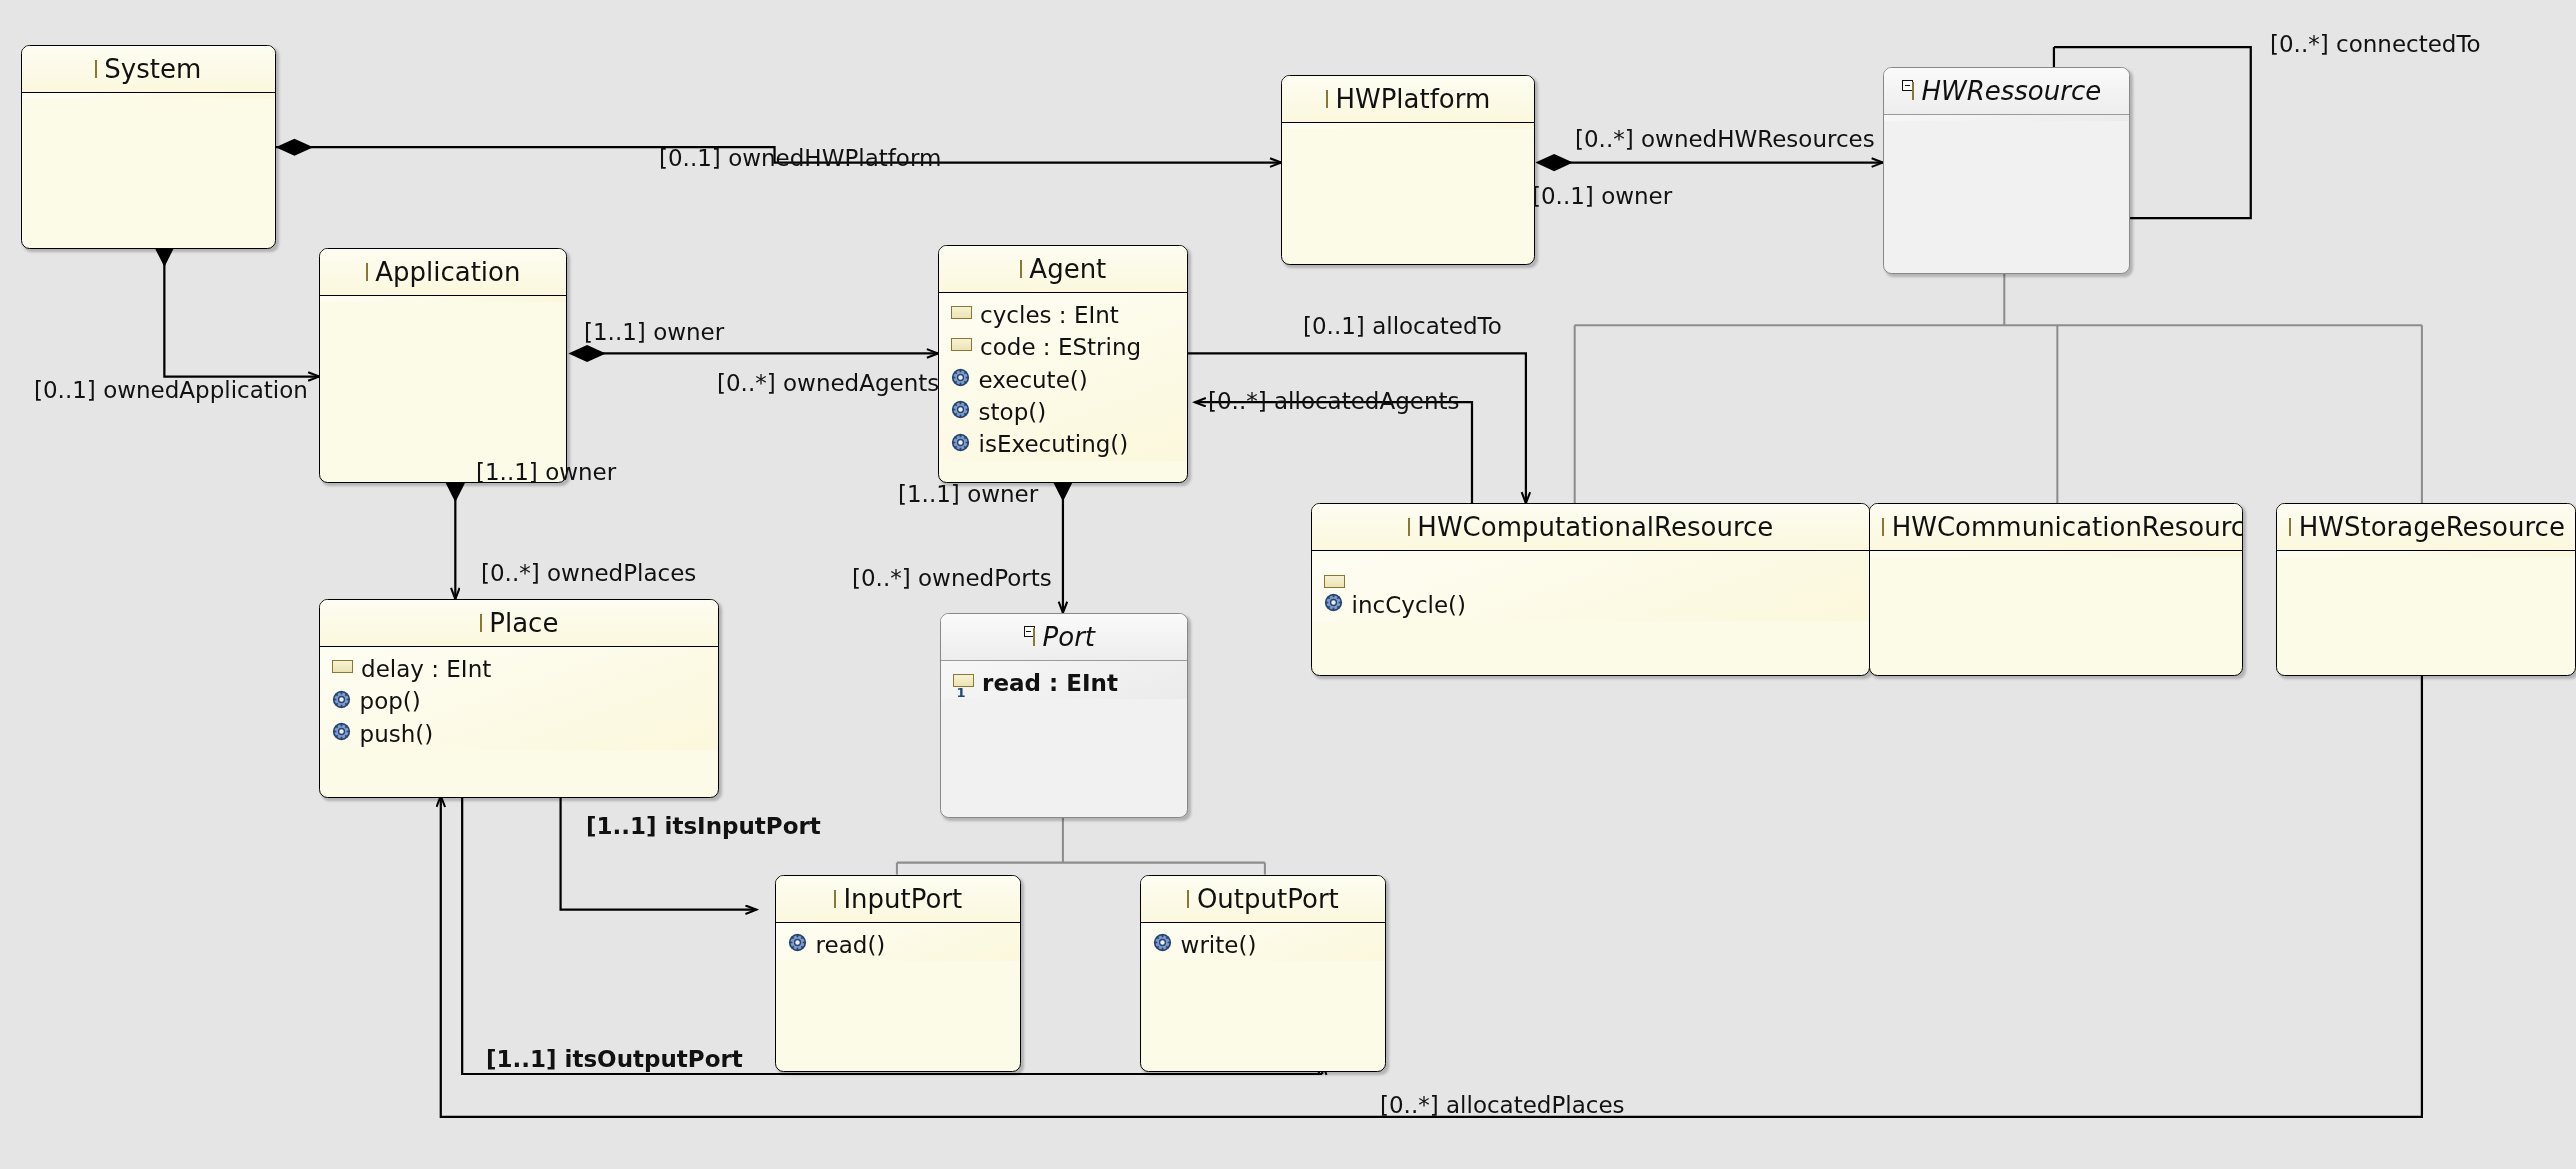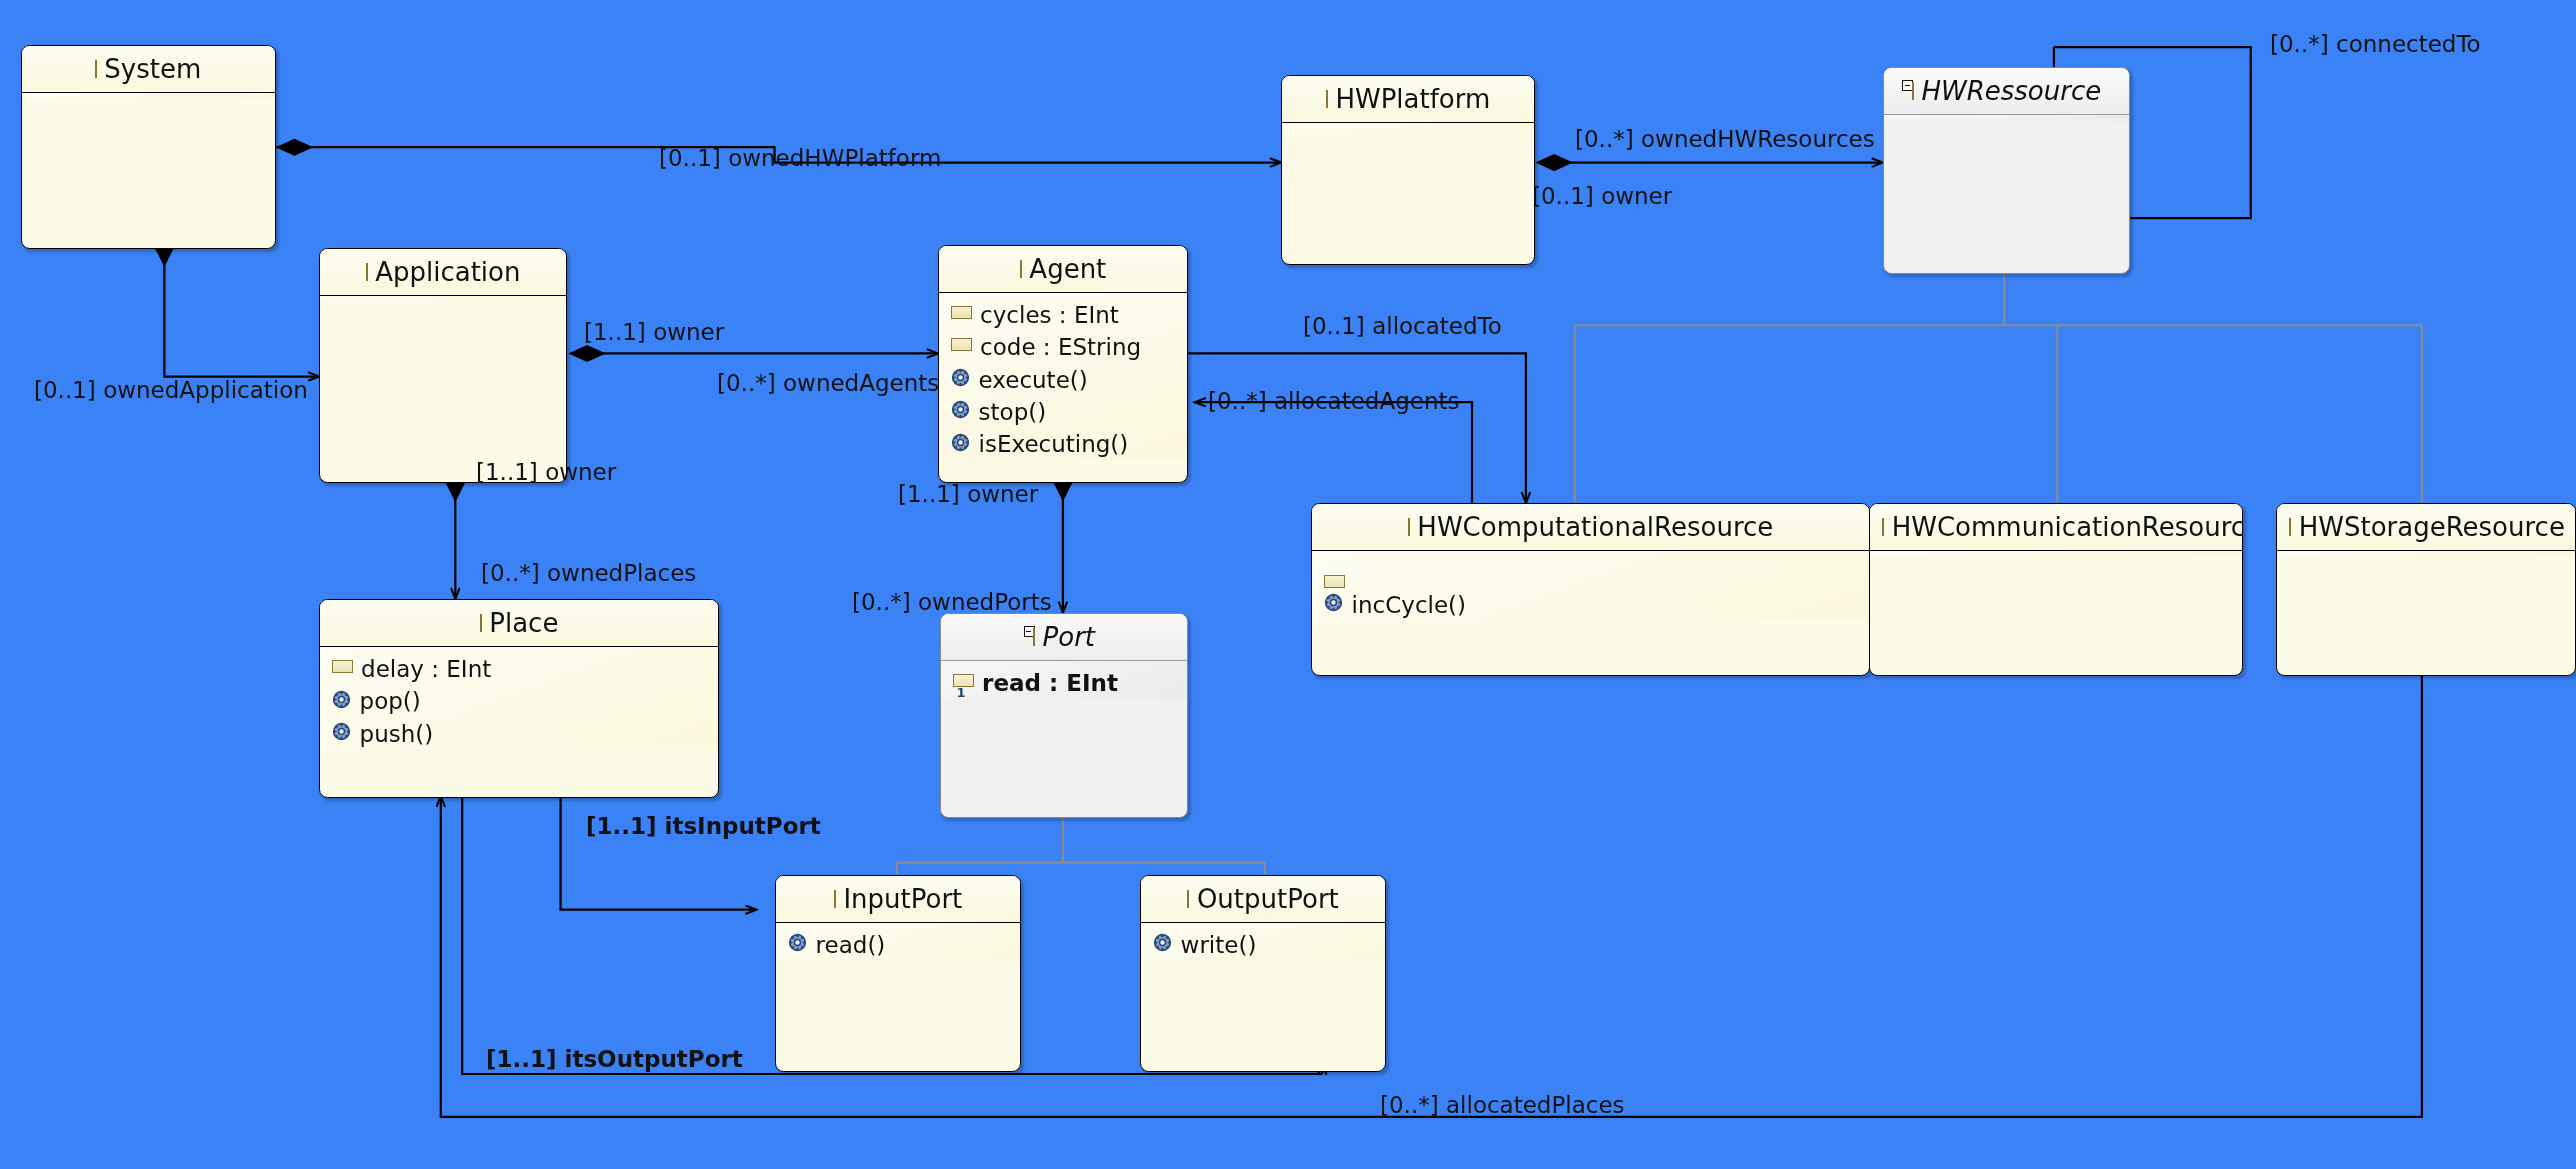--- a/index.html
+++ b/index.html
@@ -4,21 +4,21 @@
 <style>
   html,body{margin:0;padding:0;background:#ffffff;}
   body{
     font-family:"DejaVu Sans","Liberation Sans",sans-serif;
     -webkit-font-smoothing:antialiased;
   }
   #canvas{
     position:relative;
     width:2576px;
     height:1169px;
-    background:#3b82f6;
+    background:#e5e5e5;
     overflow:hidden;
   }
   svg#wires{
     position:absolute;left:0;top:0;width:2576px;height:1169px;
     pointer-events:none;
   }
 
   
   .uml{
     position:absolute;
@@ -522,21 +522,21 @@
   </div>
 
   <div class="clip" style="left:481px;top:560px;width:238px;height:33px;">
     <span class="elabel">[0..*] ownedPlaces</span>
   </div>
 
   <div class="elabel" style="left:898px;top:481px;">
     <span>[1..1] owner</span>
   </div>
 
-  <div class="clip" style="left:852px;top:589px;width:217px;height:33px;">
+  <div class="clip" style="left:852px;top:565px;width:217px;height:33px;">
     <span class="elabel">[0..*] ownedPorts</span>
   </div>
 
   <div class="elabel bold" style="left:586px;top:813px;">
     <span>[1..1] itsInputPort</span>
   </div>
 
   <div class="elabel bold" style="left:486px;top:1046px;">
     <span>[1..1] itsOutputPort</span>
   </div>

